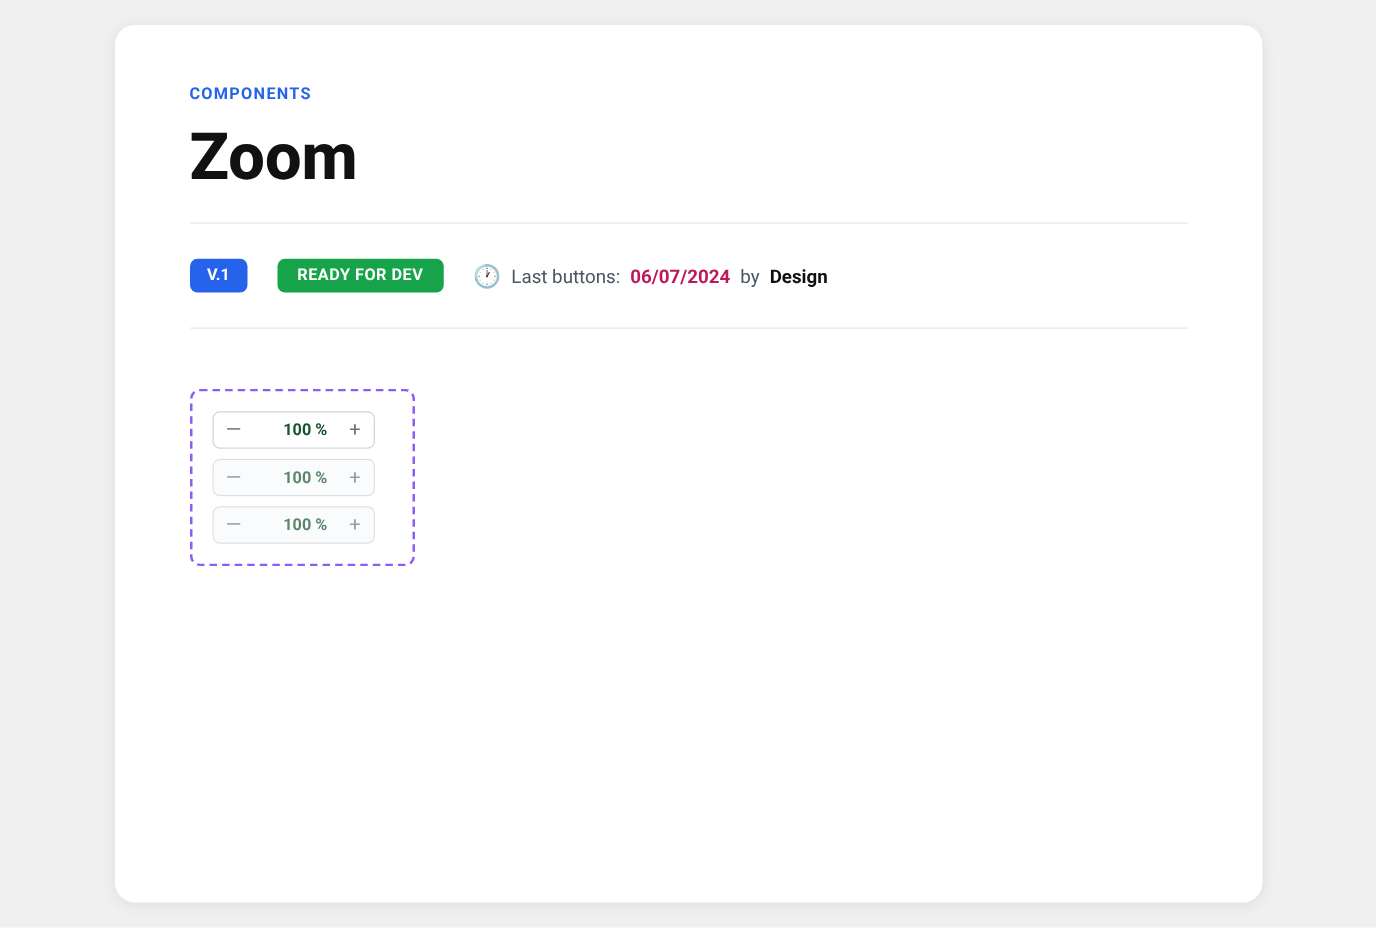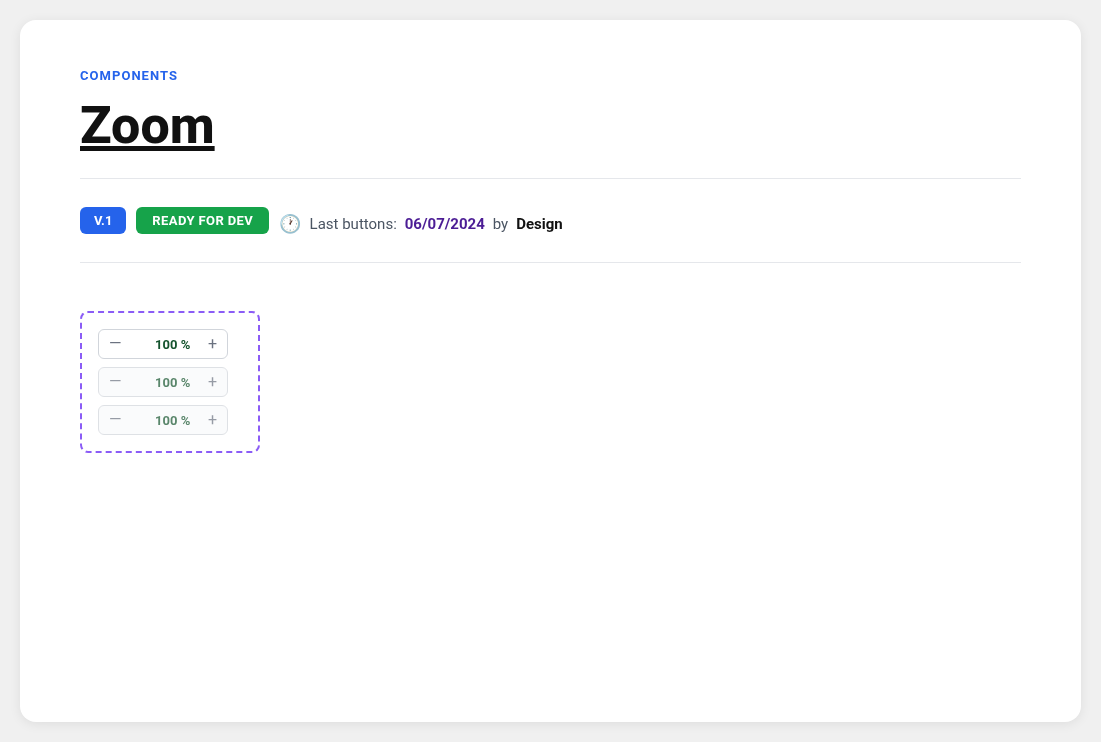--- a/index.html
+++ b/index.html
@@ -14,62 +14,61 @@
       display: flex;
       align-items: center;
       justify-content: center;
       min-height: 100vh;
       padding: 20px;
     }
 
     .card {
       background: #ffffff;
       border-radius: 16px;
-      width: 1061px;
+      width: 918px;
       min-height: 702px;
       padding: 48px 60px;
       box-shadow: 0 2px 12px rgba(0,0,0,0.08);
     }
 
     .breadcrumb {
       font-size: 13px;
       font-weight: 700;
       letter-spacing: 0.08em;
       color: #2563eb;
       text-transform: uppercase;
       margin-bottom: 14px;
     }
 
     .page-title {
       font-size: 52px;
       font-weight: 800;
       color: #111111;
       margin-bottom: 24px;
       line-height: 1.1;
-      text-decoration: underline;
     }
 
     .description {
       font-size: 18px;
       color: #4b5563;
       line-height: 1.65;
       max-width: 860px;
       margin-bottom: 36px;
     }
 
     .divider {
       border: none;
       border-top: 1px solid #e5e7eb;
       margin-bottom: 28px;
     }
 
     .meta-bar {
       display: flex;
-      align-items: flex-end;
-      gap: 10px;
+      align-items: center;
+      gap: 24px;
       margin-bottom: 28px;
       flex-wrap: wrap;
     }
 
     .badge-version {
       background: #2563eb;
       color: #ffffff;
       font-size: 13px;
       font-weight: 700;
       padding: 6px 14px;
@@ -94,21 +93,21 @@
       color: #4b5563;
     }
 
     .clock-icon {
       font-size: 18px;
       color: #4b5563;
     }
 
     .meta-updated .date {
       font-weight: 700;
-      color: #4c1d95;
+      color: #be185d;
     }
 
     .meta-updated .author {
       font-weight: 700;
       color: #111111;
     }
 
     .divider-bottom {
       border: none;
       border-top: 1px solid #e5e7eb;

